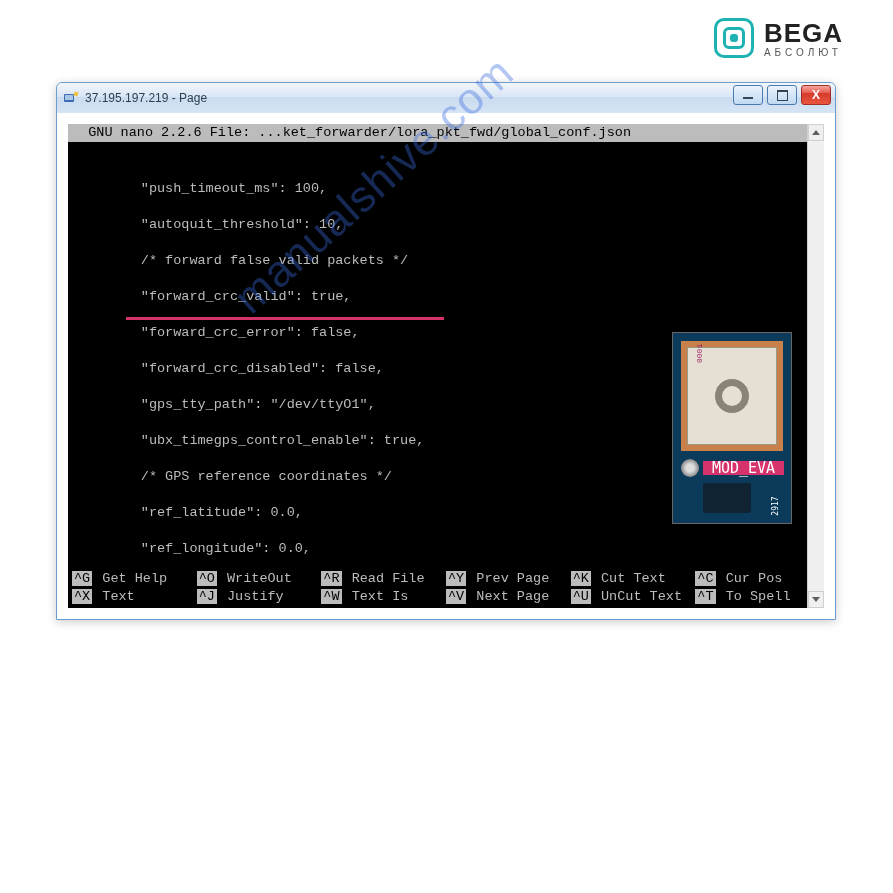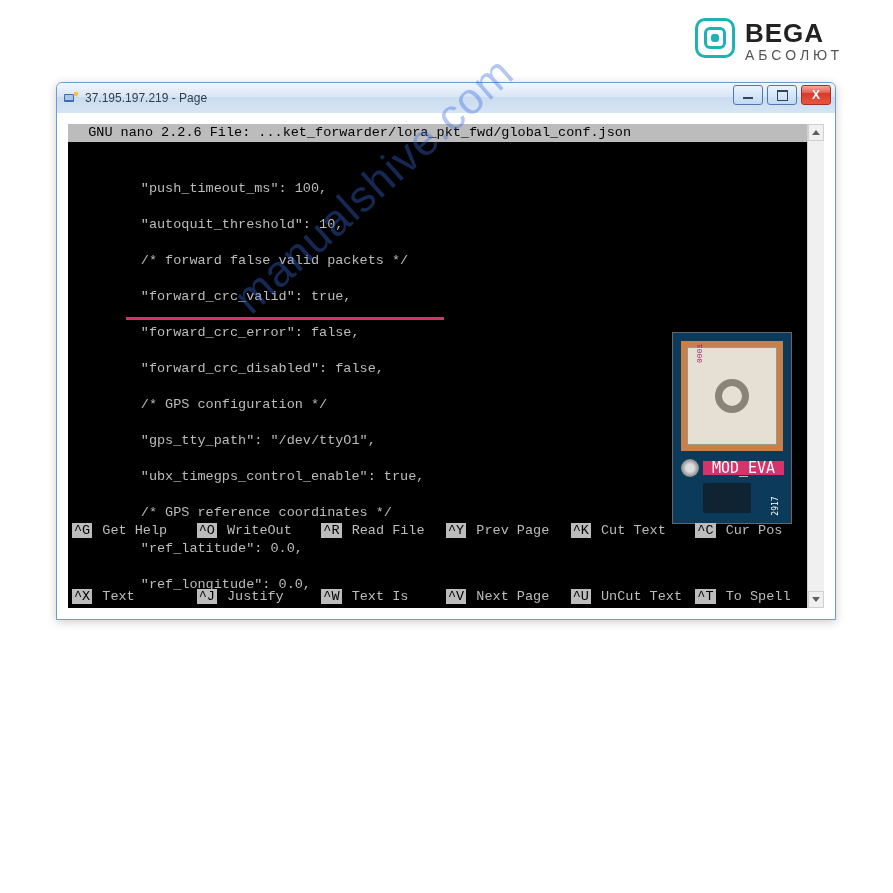--- a/index.html
+++ b/index.html
@@ -3,21 +3,21 @@
 <meta charset="utf-8">
 <style>
   * { margin: 0; padding: 0; box-sizing: border-box; }
   body { width: 893px; height: 893px; background: #ffffff; font-family: sans-serif; position: relative; }
 
   .logo { position: absolute; top: 18px; right: 50px; display: flex; align-items: flex-start; gap: 10px; }
   .logo-icon { width: 40px; height: 40px; border: 3px solid #1db3b3; border-radius: 10px; display: flex; align-items: center; justify-content: center; }
   .logo-icon-inner { width: 22px; height: 22px; border: 3px solid #1db3b3; border-radius: 6px; position: relative; }
   .logo-icon-inner::after { content: ''; position: absolute; top: 4px; left: 4px; width: 8px; height: 8px; background: #1db3b3; border-radius: 3px; }
   .logo-text { font-weight: 700; font-size: 26px; letter-spacing: 1px; color: #222; }
-  .logo-sub { font-size: 14px; letter-spacing: 4px; color: #555; margin-top: -2px; }
+  .logo-sub { font-size: 10px; letter-spacing: 4px; color: #555; margin-top: -2px; }
 
   .window { position: absolute; top: 82px; left: 56px; width: 780px; border: 1px solid #6a9ecf; border-radius: 6px 6px 0 0; box-shadow: 0 2px 10px rgba(0,0,0,0.2); background: #fff; }
   .titlebar { height: 30px; background: linear-gradient(to bottom, #f2f6fb, #d9e6f5 45%, #cadbef 46%, #d6e5f5); border-radius: 6px 6px 0 0; display: flex; align-items: center; padding: 0 6px; position: relative; }
   .putty-icon { width: 16px; height: 16px; margin-right: 6px; }
   .putty-icon svg { width: 16px; height: 16px; }
   .title { font-size: 12px; color: #2b3f50; }
   .win-buttons { position: absolute; right: 4px; top: 2px; display: flex; gap: 4px; }
   .win-btn { width: 30px; height: 20px; border: 1px solid #4a7bb0; border-radius: 3px; display: flex; align-items: center; justify-content: center; font-size: 12px; font-family: Arial, sans-serif; }
   .win-min { background: linear-gradient(to bottom, #eaf3fc, #c1d9f2); color: #345; }
   .win-max { background: linear-gradient(to bottom, #eaf3fc, #c1d9f2); color: #345; }
@@ -39,21 +39,21 @@
   .gps-ring { width: 34px; height: 34px; border: 7px solid #8a8478; border-radius: 50%; }
   .gps-label-txt { position: absolute; top: 30px; left: 18px; font-size: 8px; color: #926; transform: rotate(-90deg); transform-origin: left top; }
   .gps-strip { position: absolute; top: 128px; left: 30px; right: 7px; height: 14px; background: #d6336c; color: #fff; font-size: 15px; text-align: center; line-height: 14px; font-family: monospace; }
   .gps-screw { position: absolute; top: 126px; left: 8px; width: 18px; height: 18px; background: radial-gradient(circle, #ddd 30%, #888 70%); border-radius: 50%; }
   .gps-chip { position: absolute; bottom: 10px; left: 30px; width: 48px; height: 30px; background: #0f2332; border-radius: 2px; }
   .gps-num { position: absolute; bottom: 8px; right: 6px; color: #fff; font-size: 8px; font-family: monospace; transform: rotate(-90deg); }
 
   .nano-footer { position: absolute; bottom: 2px; left: 0; right: 0; color: #bcbcbc; }
   .nano-footer-row { display: flex; padding: 0 4px; }
   .nano-key { background: #bcbcbc; color: #000; padding: 0 2px; margin-right: 2px; }
-  .nano-item { width: 136px; white-space: pre; margin-top: 48px; }
+  .nano-item { width: 136px; white-space: pre; }
 
   .scrollbar { position: absolute; right: 0; top: 0; bottom: 0; width: 17px; background: #f0f0f0; border-left: 1px solid #d0d0d0; }
   .scroll-arrow { height: 17px; background: #f0f0f0; display: flex; align-items: center; justify-content: center; border: 1px solid #d0d0d0; }
   .scroll-arrow.up::before { content: ''; border: 4px solid transparent; border-bottom: 5px solid #606060; margin-top: -4px; }
   .scroll-arrow.down { position: absolute; bottom: 0; left: 0; right: 0; }
   .scroll-arrow.down::before { content: ''; border: 4px solid transparent; border-top: 5px solid #606060; margin-bottom: -4px; }
 
   .watermark { position: absolute; top: 160px; left: 195px; font-size: 44px; color: #3b6de0; opacity: 0.38; transform: rotate(-42deg); transform-origin: center; letter-spacing: 1px; pointer-events: none; font-family: Arial, sans-serif; }
 </style>
 </head>
@@ -89,21 +89,20 @@
     <div class="terminal">
       <div class="nano-header">  GNU nano 2.2.6 File: ...ket_forwarder/lora_pkt_fwd/global_conf.json         </div>
       <div class="term-body underline-red">
 <div class="term-line"></div>
 <div class="term-line">        "push_timeout_ms": 100,</div>
 <div class="term-line">        "autoquit_threshold": 10,</div>
 <div class="term-line">        /* forward false valid packets */</div>
 <div class="term-line">        "forward_crc_valid": true,</div>
 <div class="term-line">        "forward_crc_error": false,</div>
 <div class="term-line">        "forward_crc_disabled": false,</div>
-<div class="term-line">        /* GPS configuration */</div>
 <div class="term-line">        "gps_tty_path": "/dev/ttyO1",</div>
 <div class="term-line">        "ubx_timegps_control_enable": true,</div>
 <div class="term-line">        /* GPS reference coordinates */</div>
 <div class="term-line">        "ref_latitude": 0.0,</div>
 <div class="term-line">        "ref_longitude": 0.0,</div>
 
 
 
 
       </div>

